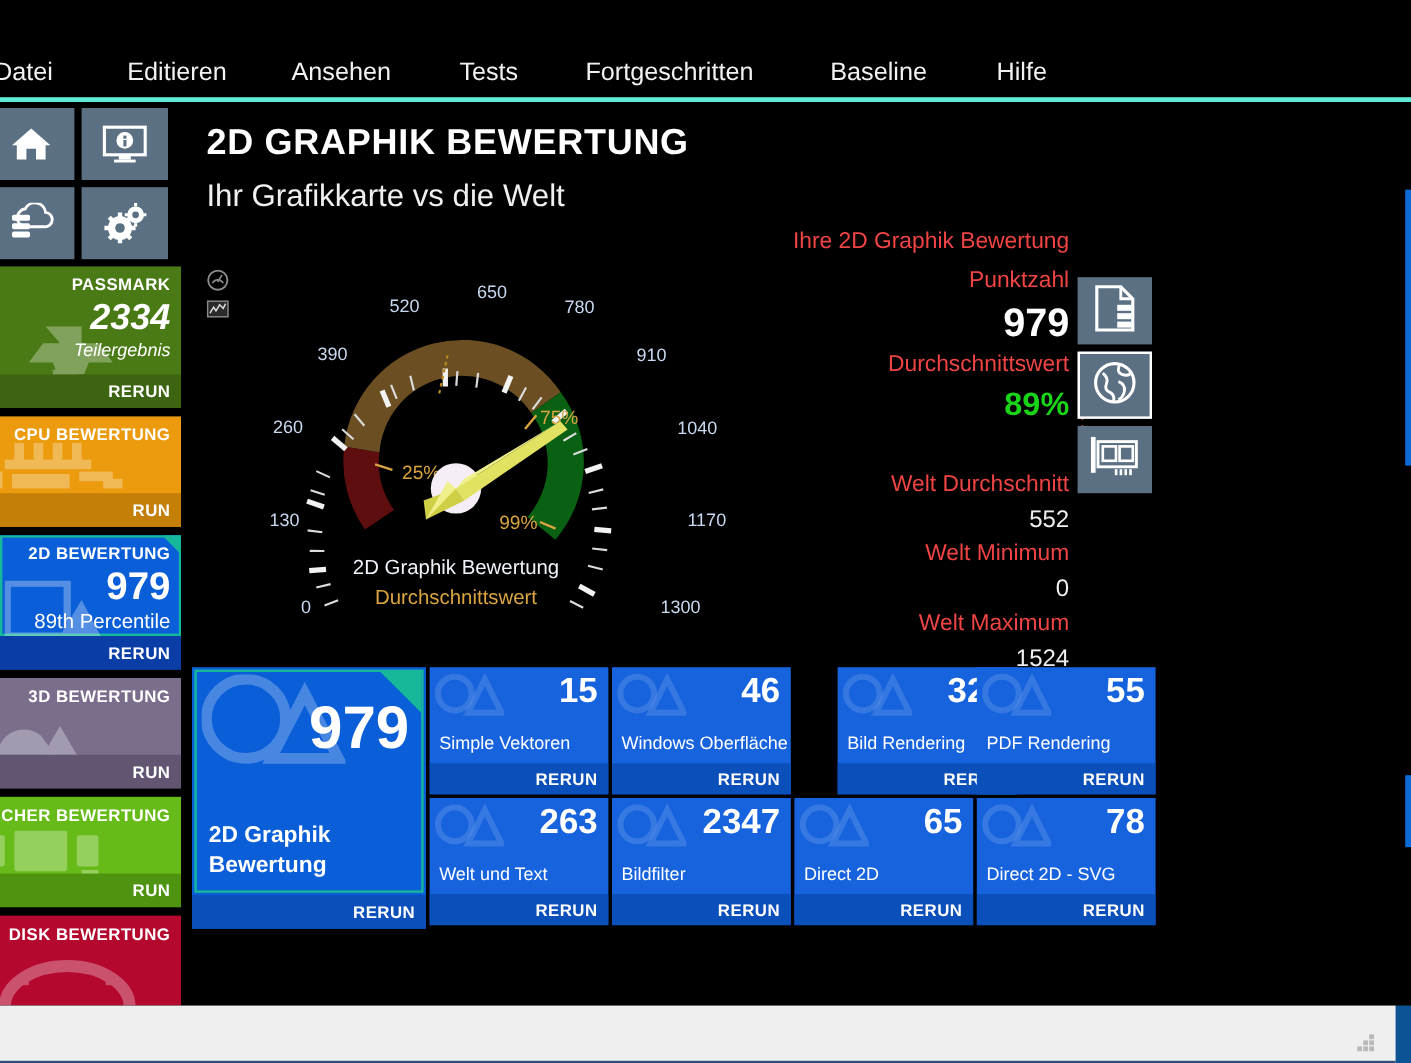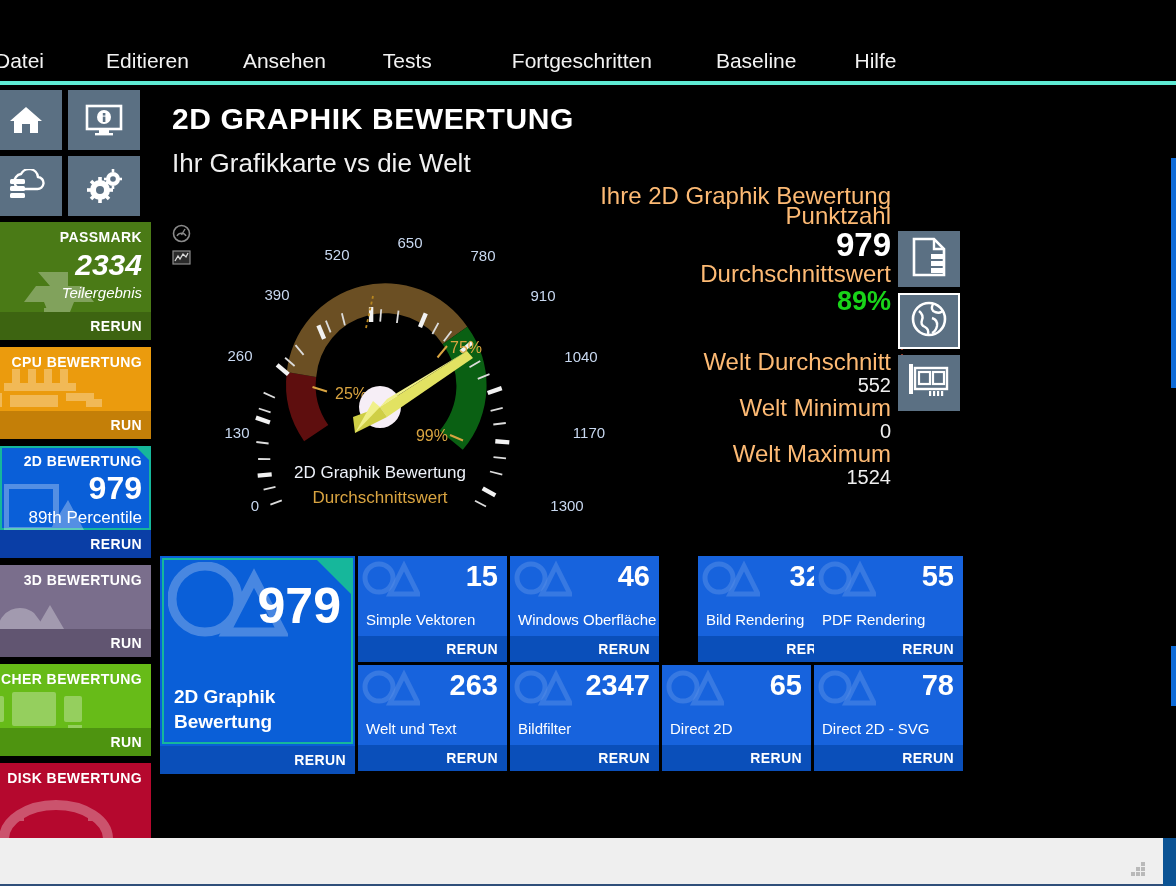--- a/index.html
+++ b/index.html
@@ -96,21 +96,21 @@
     font-size: 26px; color: #f0f0f0;
   }
 
   
   .gauge-wrap { position: absolute; left: 0px; top: 135px; width: 470px; height: 300px; }
   .mini-toggles { position: absolute; left: 21px; top: 3px; width: 24px; }
   .mini-tog { width: 20px; height: 20px; margin-bottom: 4px; }
 
   
   .stats { position: absolute; left: 440px; top: 100px; width: 300px; text-align: right; }
-  .stat-label { font-size: 24px; color: #fdba74; line-height: 20px; }
+  .stat-label { font-size: 19px; color: #ef4444; line-height: 32px; }
   .stat-big { font-size: 33px; font-weight: bold; color: #fff; line-height: 38px; }
   .stat-pct { font-size: 27px; font-weight: bold; line-height: 34px; }
   .stat-num { font-size: 20px; color: #efefef; line-height: 26px; }
   .divider-dots {
     position: absolute; right: -12px; top: 144px; width: 2px; height: 46px;
     background: repeating-linear-gradient(to bottom, #8b3a2a 0 4px, transparent 4px 8px);
   }
 
   .icon-col { position: absolute; left: 747px; top: 145px; width: 62px; }
   .icon-btn {
@@ -187,21 +187,21 @@
 
 <div class="desktop">
   <div class="window">
 
 
     <div class="menubar">
       <div class="menu-item" style="margin-left:-5px;">Datei</div>
       <div class="menu-item" style="margin-left:62px;">Editieren</div>
       <div class="menu-item" style="margin-left:54px;">Ansehen</div>
       <div class="menu-item" style="margin-left:57px;">Tests</div>
-      <div class="menu-item" style="margin-left:80px;">Fortgeschritten</div>
+      <div class="menu-item" style="margin-left:56px;">Fortgeschritten</div>
       <div class="menu-item" style="margin-left:64px;">Baseline</div>
       <div class="menu-item" style="margin-left:58px;">Hilfe</div>
     </div>
 
     <div class="wbody">
 
       <div class="sidebar">
 
         <div class="sb-iconrow">
 

